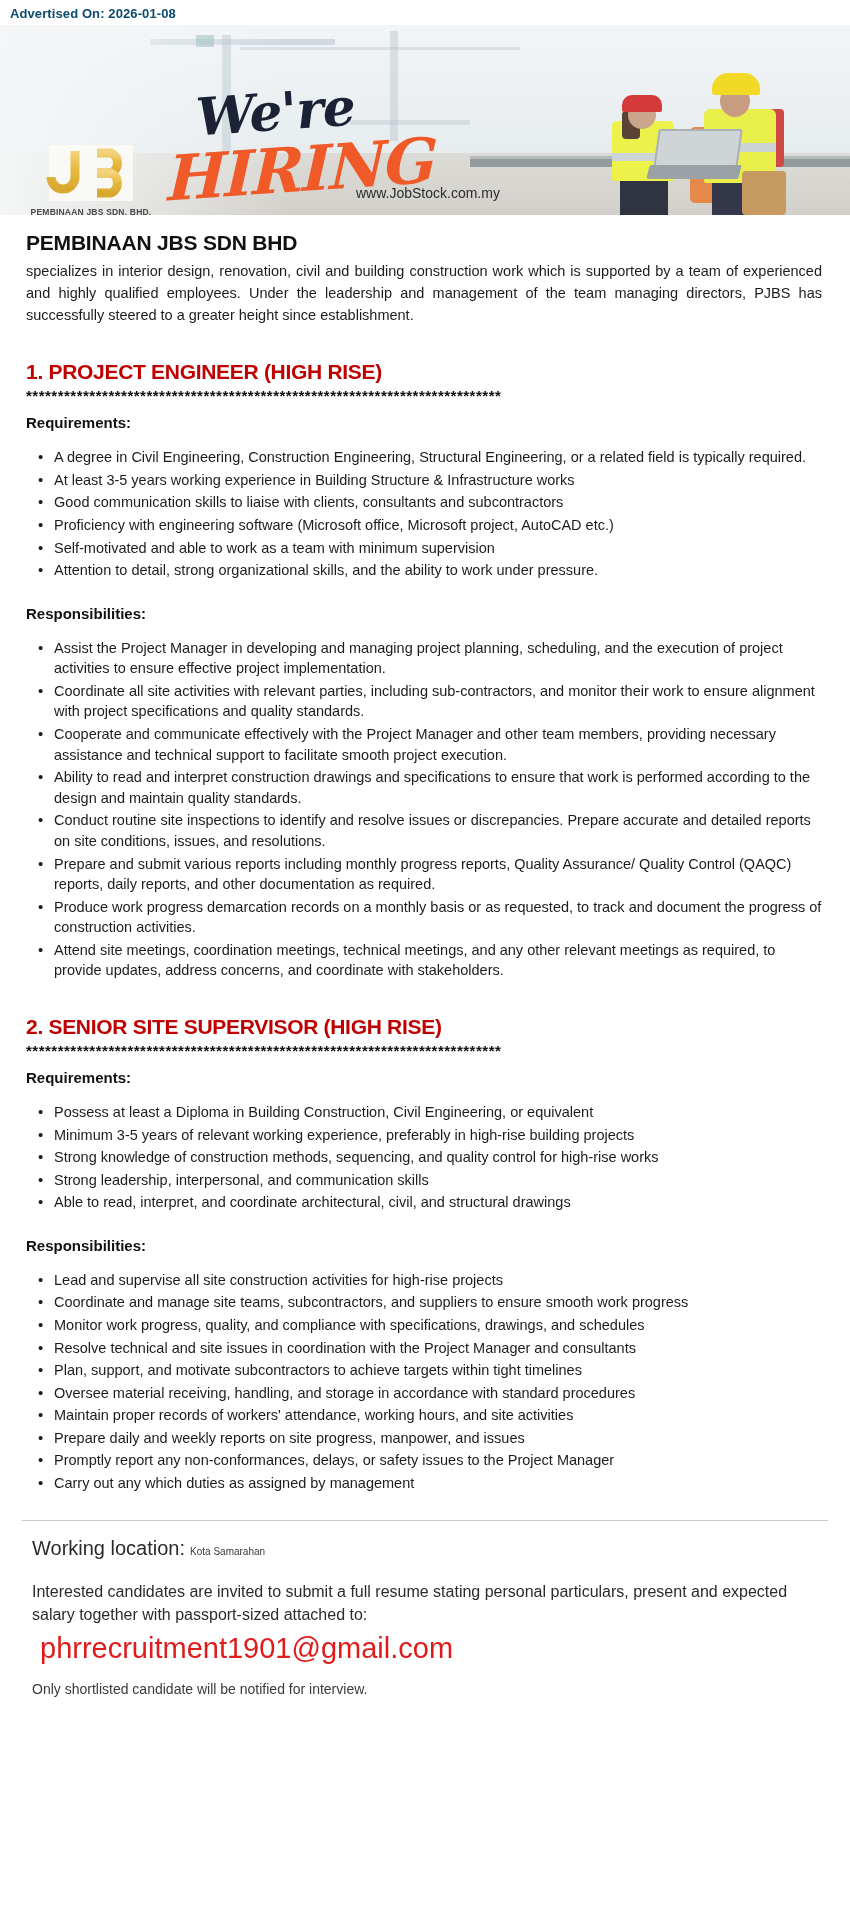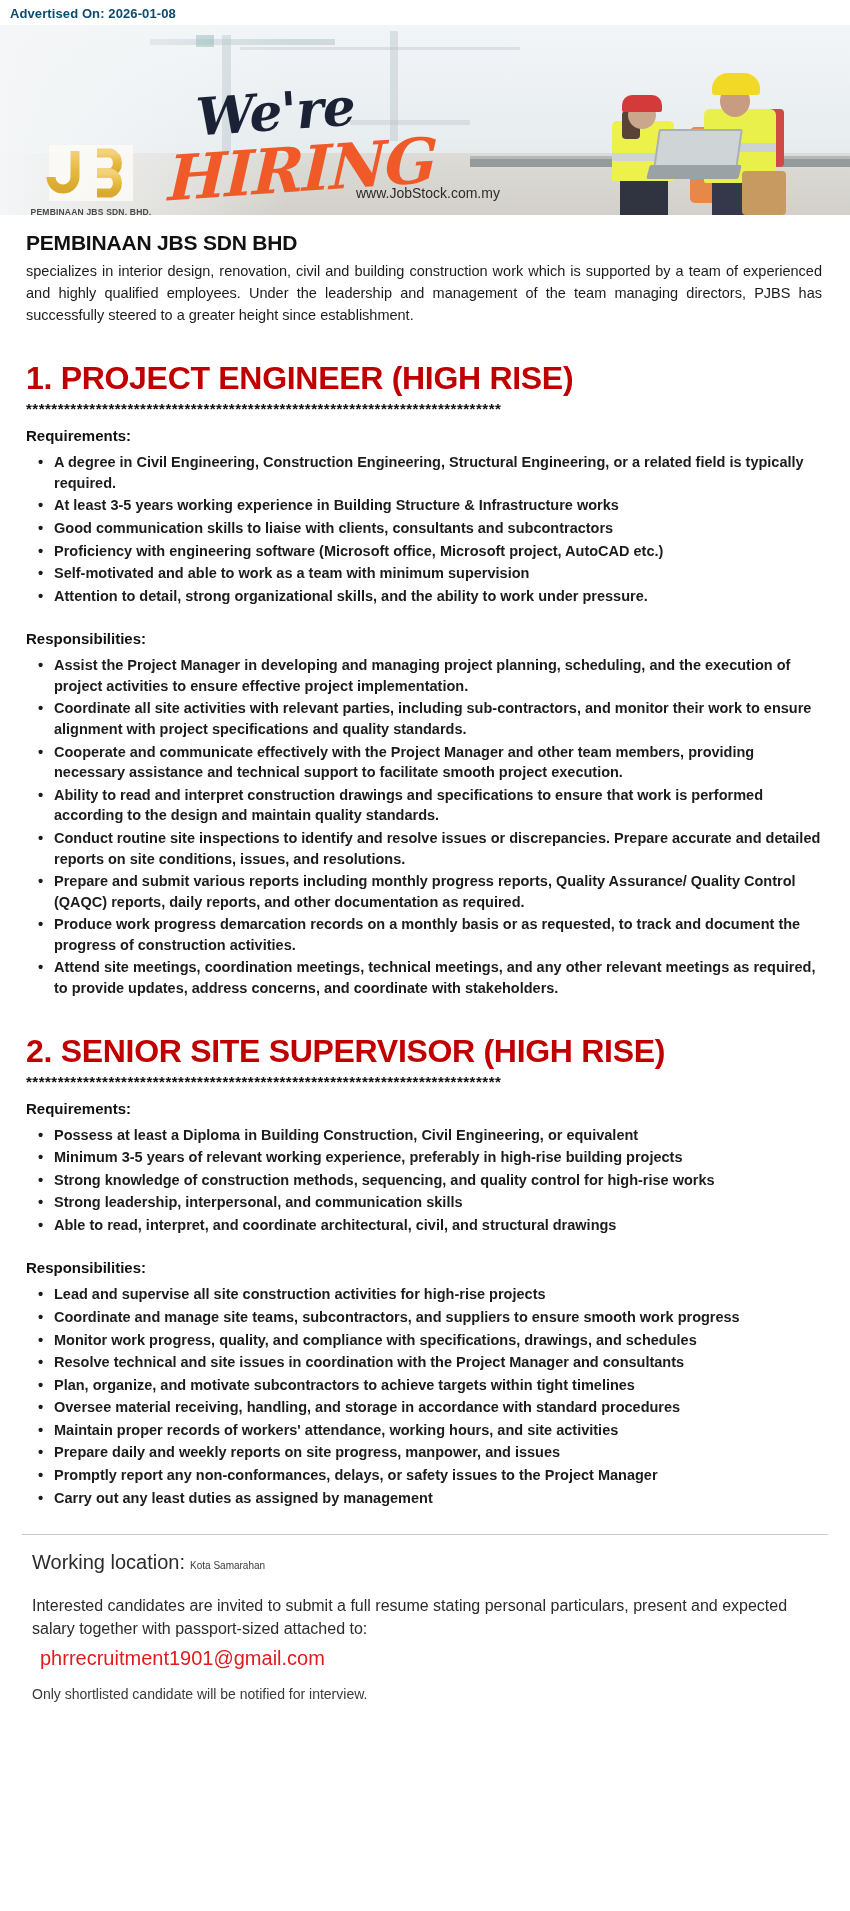--- a/index.html
+++ b/index.html
@@ -141,21 +141,21 @@
   }
   .company-desc {
     font-size: 14.5px;
     line-height: 1.5;
     text-align: justify;
     color: #1c1c1c;
     margin: 0 6px 0 4px;
   }
 
   .job-title {
-    font-size: 32px;
+    font-size: 21px;
     font-weight: bold;
     color: #c00000;
     margin: 34px 0 0 4px;
     letter-spacing: -.3px;
   }
   .star-rule {
     font-size: 15px;
     font-weight: bold;
     letter-spacing: .5px;
     color: #111;
@@ -165,24 +165,23 @@
     line-height: 20px;
     margin: 2px 0 6px 4px;
   }
   .sub-head {
     font-size: 15px;
     font-weight: bold;
     color: #111;
     margin: 8px 0 4px 4px;
   }
   ul.bullets {
-    margin: 8px 6px 0 0;
+    margin: 16px 6px 0 0;
     padding-left: 32px;
     list-style: none;
-    font-weight: bold;
   }
   ul.bullets li {
     position: relative;
     font-size: 14.5px;
     line-height: 1.42;
     color: #1c1c1c;
     margin-bottom: 2px;
   }
   ul.bullets li::before {
     content: "\2022";
@@ -208,21 +207,21 @@
   }
   .apply-text {
     margin: 20px 10px 0 10px;
     font-size: 16px;
     line-height: 1.45;
     color: #2b2b2b;
   }
   .email {
     display: block;
     margin: 6px 0 0 18px;
-    font-size: 20px;
+    font-size: 29px;
     color: #e01b1b;
     text-decoration: none;
   }
   .shortlist {
     margin: 16px 0 18px 10px;
     font-size: 14px;
     color: #3a3a3a;
   }
 </style>
 </head>
@@ -340,26 +339,26 @@
   </ul>
 
   <div class="gap"></div>
 
   <div class="sub-head">Responsibilities:</div>
   <ul class="bullets">
     <li>Lead and supervise all site construction activities for high-rise projects</li>
     <li>Coordinate and manage site teams, subcontractors, and suppliers to ensure smooth work progress</li>
     <li>Monitor work progress, quality, and compliance with specifications, drawings, and schedules</li>
     <li>Resolve technical and site issues in coordination with the Project Manager and consultants</li>
-    <li>Plan, organize, and motivate subcontractors to achieve targets within tight timelines</li>
+    <li>Plan, support, and motivate subcontractors to achieve targets within tight timelines</li>
     <li>Oversee material receiving, handling, and storage in accordance with standard procedures</li>
     <li>Maintain proper records of workers' attendance, working hours, and site activities</li>
     <li>Prepare daily and weekly reports on site progress, manpower, and issues</li>
     <li>Promptly report any non-conformances, delays, or safety issues to the Project Manager</li>
-    <li>Carry out any least duties as assigned by management</li>
+    <li>Carry out any which duties as assigned by management</li>
   </ul>
 
   <hr class="hr-line">
 
   <div class="working-loc">
     <span>Working location:</span><span class="val">Kota Samarahan</span>
   </div>
 
   <p class="apply-text">Interested candidates are invited to submit a full resume stating personal particulars, present and expected salary together with passport-sized attached to:</p>
 

